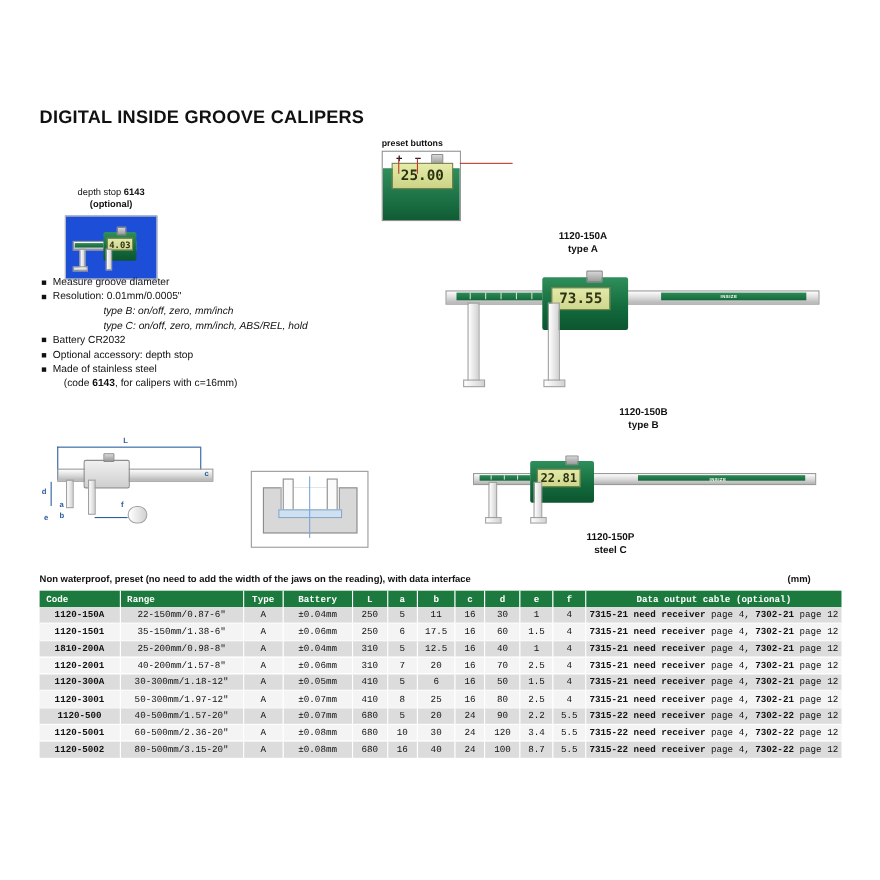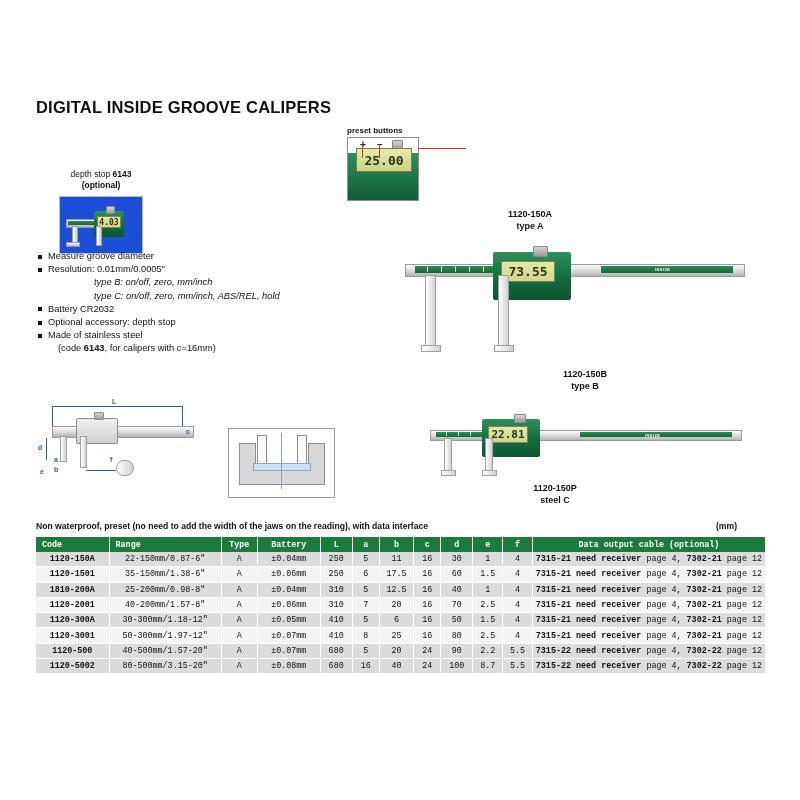--- a/index.html
+++ b/index.html
@@ -365,20 +365,34 @@
           <td>±0.07mm</td>
           <td>680</td>
           <td>5</td>
           <td>20</td>
           <td>24</td>
           <td>90</td>
           <td>2.2</td>
           <td>5.5</td>
           <td class="cable"><b>7315-22 need receiver</b> page 4, <b>7302-22</b> page 12</td>
         </tr>
+        <tr class="even">
+          <td class="code">1120-5001</td>
+          <td class="range">60-500mm/2.36-20"</td>
+          <td>A</td>
+          <td>±0.08mm</td>
+          <td>680</td>
+          <td>10</td>
+          <td>30</td>
+          <td>24</td>
+          <td>120</td>
+          <td>3.4</td>
+          <td>5.5</td>
+          <td class="cable"><b>7315-22 need receiver</b> page 4, <b>7302-22</b> page 12</td>
+        </tr>
         <tr class="odd">
           <td class="code">1120-5002</td>
           <td class="range">80-500mm/3.15-20"</td>
           <td>A</td>
           <td>±0.08mm</td>
           <td>680</td>
           <td>16</td>
           <td>40</td>
           <td>24</td>
           <td>100</td>

